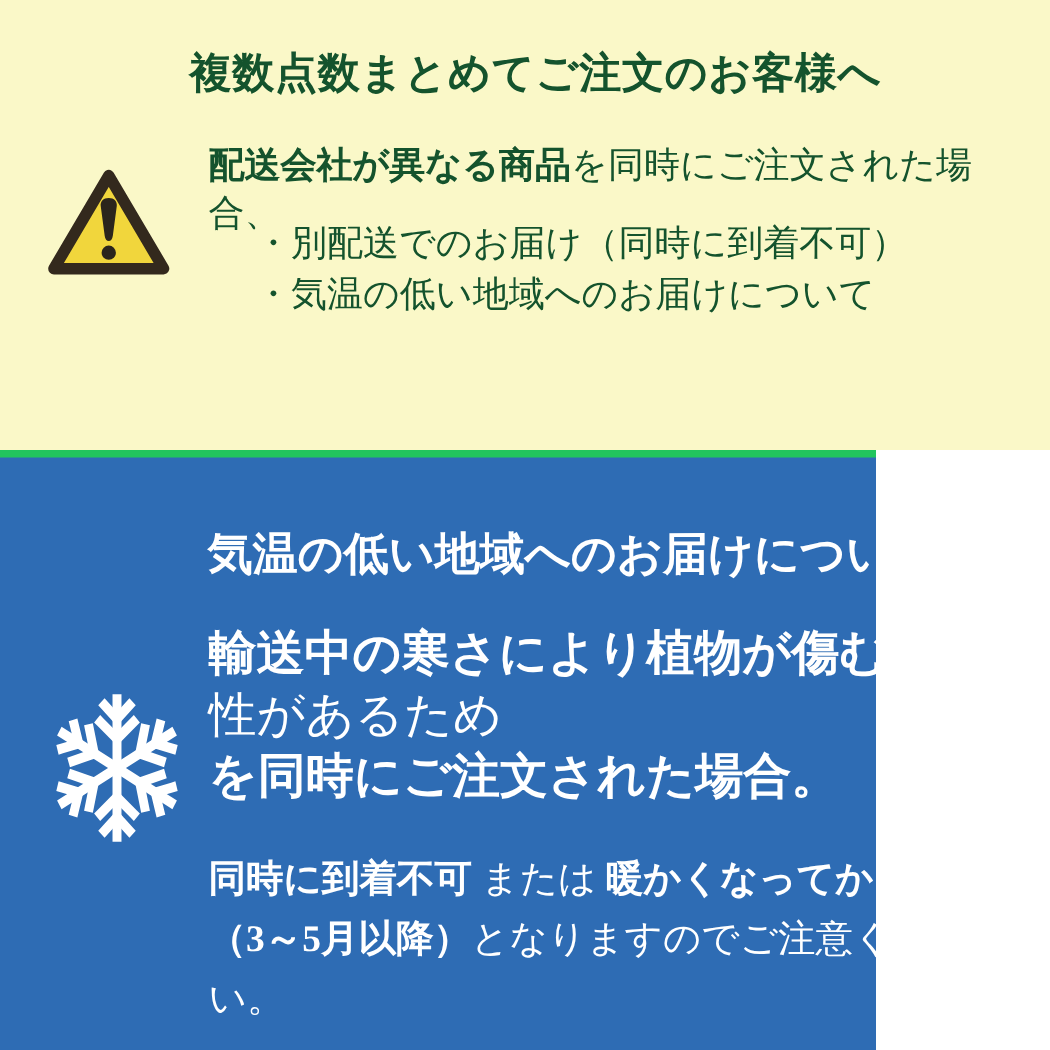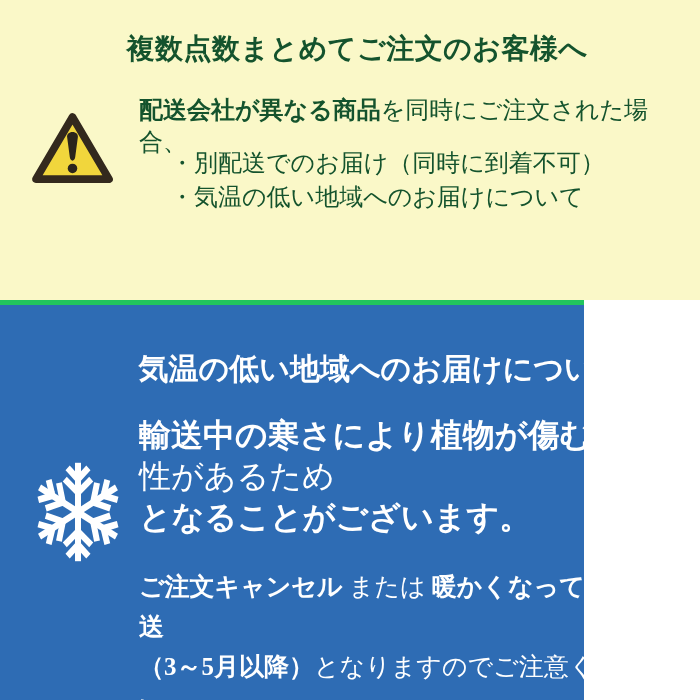--- a/index.html
+++ b/index.html
@@ -95,22 +95,22 @@
         <use href="#arm" transform="rotate(60)"></use>
         <use href="#arm" transform="rotate(120)"></use>
         <use href="#arm" transform="rotate(180)"></use>
         <use href="#arm" transform="rotate(240)"></use>
         <use href="#arm" transform="rotate(300)"></use>
       </g>
     </svg>
 
     <div class="cold-para1">
       <div class="line"><span class="b">輸送中の寒さにより植物が傷む</span><span class="r">可能性があるため</span></div>
-      <div class="line b">となることがございます。</div>
+      <div class="line b">を同時にご注文された場合。</div>
     </div>
 
     <div class="cold-para2">
-      <div class="line"><span class="b">ご注文キャンセル</span><span class="r"> または </span><span class="b">暖かくなってから発送</span></div>
+      <div class="line"><span class="b">同時に到着不可</span><span class="r"> または </span><span class="b">暖かくなってから発送</span></div>
       <div class="line"><span class="b">（3～5月以降）</span><span class="r">となりますのでご注意ください。</span></div>
     </div>
   </section>
 
 </div>
 
 </body></html>

